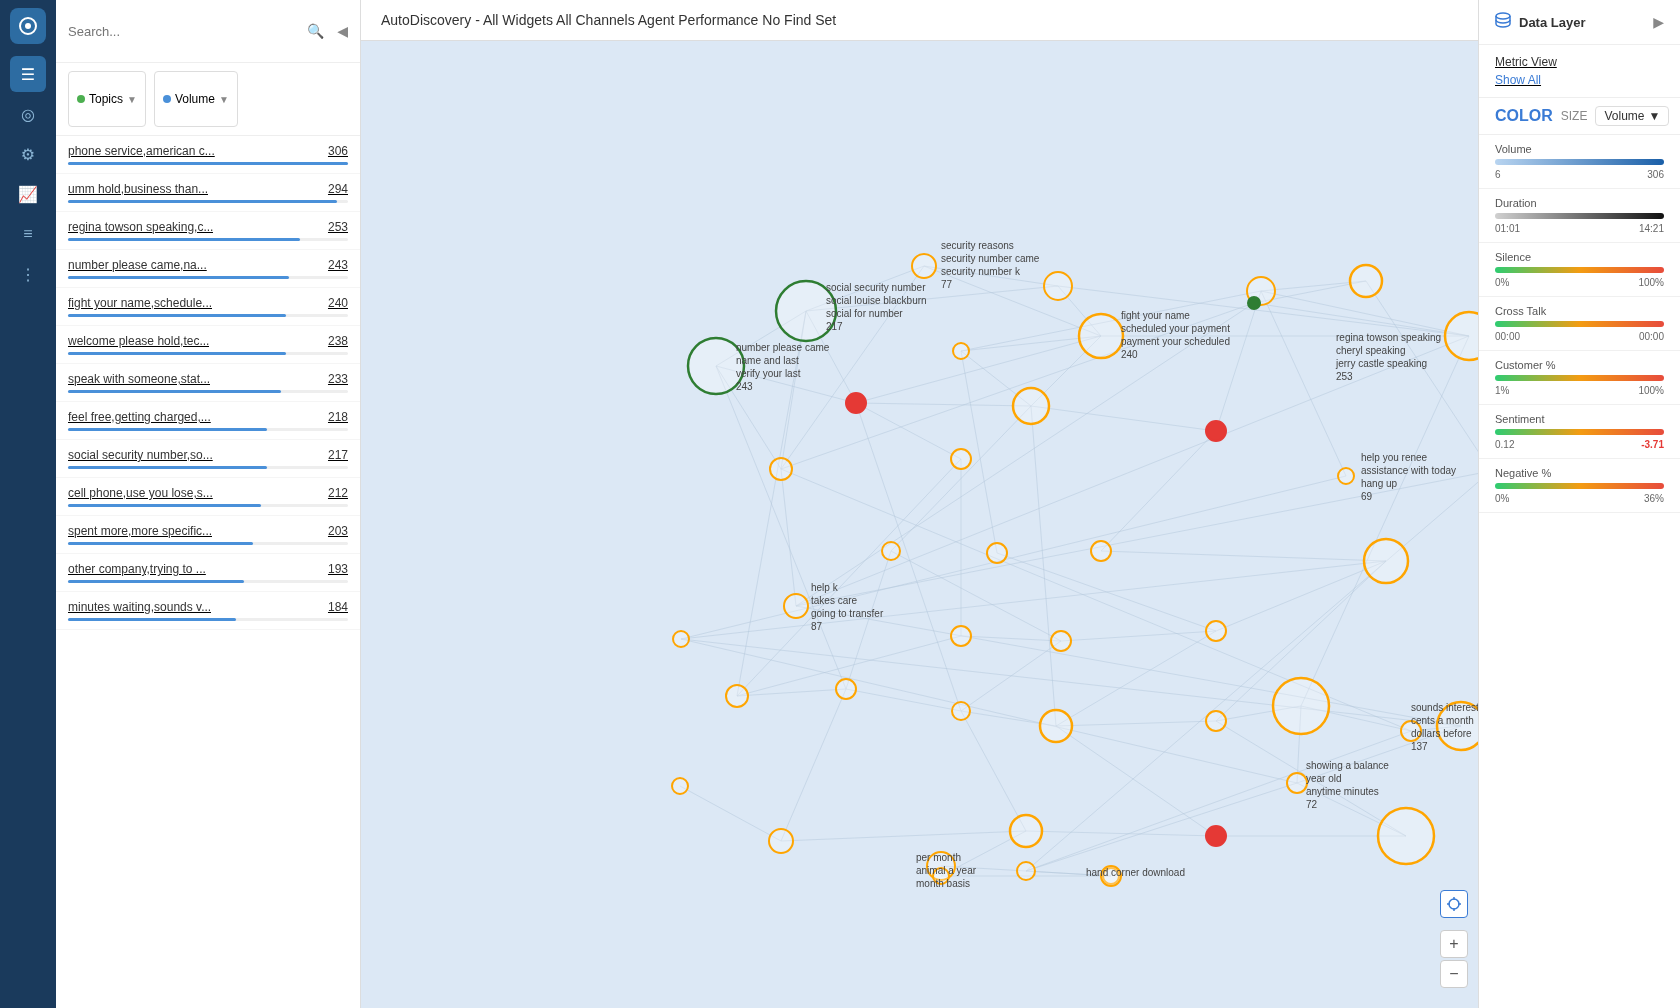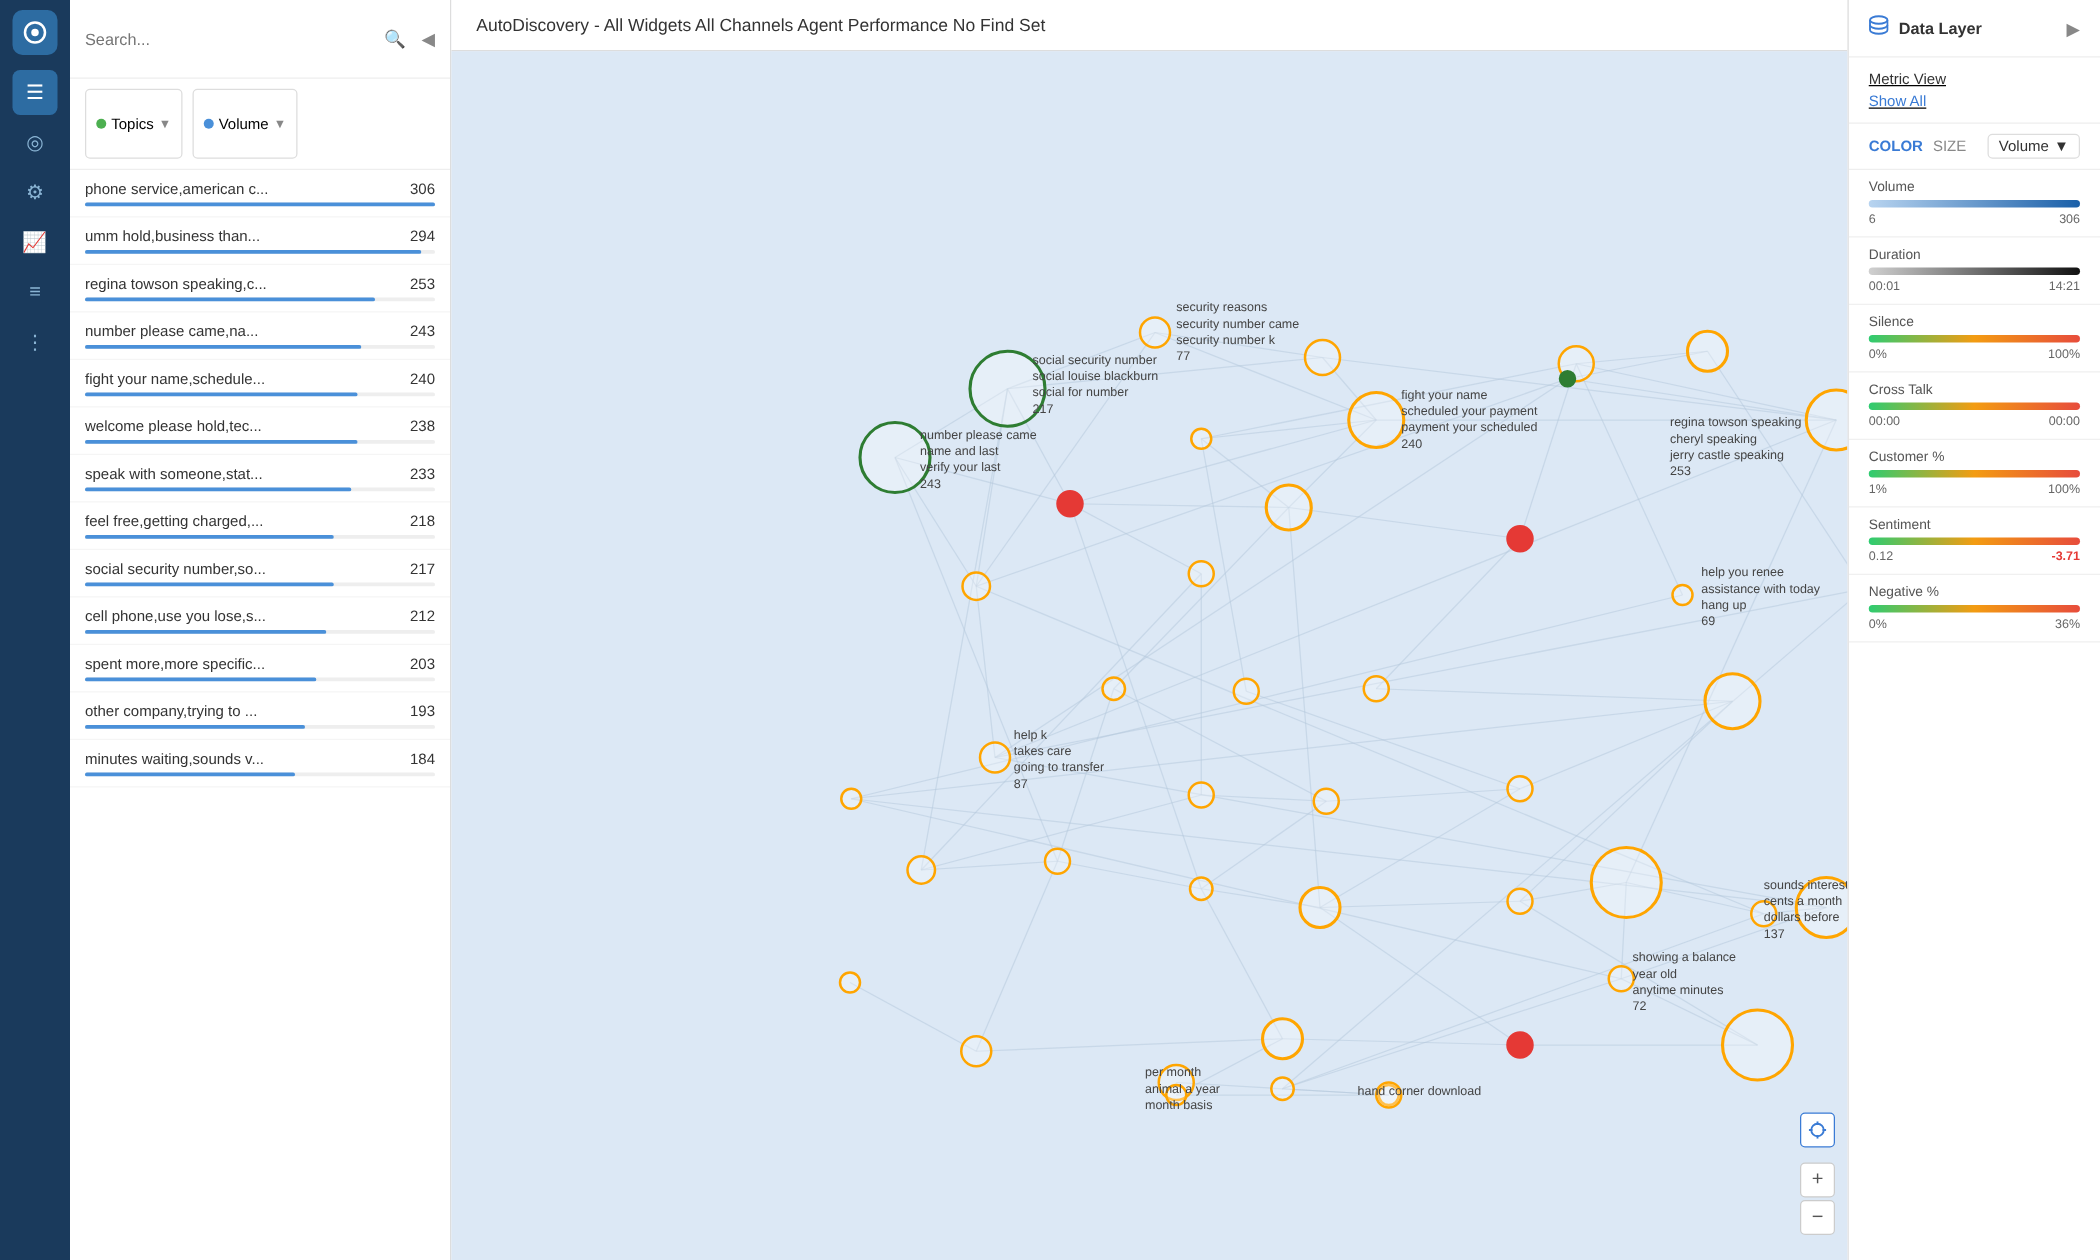--- a/index.html
+++ b/index.html
@@ -88,20 +88,21 @@
     .topic-item {
       padding: 8px 12px;
       border-bottom: 1px solid #f5f5f5;
       cursor: pointer;
     }
     .topic-row {
       display: flex;
       justify-content: space-between;
       align-items: center;
       margin-bottom: 4px;
+      text-decoration: underline;
     }
     .topic-name { font-size: 12px; color: #333; max-width: 200px; overflow: hidden; text-overflow: ellipsis; white-space: nowrap; }
     .topic-count { font-size: 12px; color: #333; font-weight: 500; }
     .topic-bar-bg { height: 3px; background: #eee; border-radius: 2px; }
     .topic-bar { height: 3px; background: #4a90d9; border-radius: 2px; }
 
     
     .main-area {
       flex: 1;
       display: flex;
@@ -161,21 +162,21 @@
       text-decoration: underline;
     }
     .metric-view-label { font-size: 12px; color: #333; margin-bottom: 4px; }
     .show-all-link { font-size: 12px; color: #3a7bd5; cursor: pointer; text-decoration: none; }
 
     .color-size-tabs {
       padding: 8px 16px;
       border-bottom: 1px solid #eee;
       display: flex; align-items: center; gap: 8px;
     }
-    .tab-active { font-size: 12px; color: #3a7bd5; font-weight: 600; cursor: pointer; }
+    .tab-active { font-size: 16px; color: #3a7bd5; font-weight: 600; cursor: pointer; }
     .tab-inactive { font-size: 12px; color: #888; cursor: pointer; }
     .tab-dropdown {
       margin-left: auto;
       font-size: 12px; color: #333;
       display: flex; align-items: center; gap: 4px;
       border: 1px solid #ddd;
       border-radius: 4px;
       padding: 2px 8px;
       cursor: pointer;
     }
@@ -716,21 +717,21 @@
     <div class="gradient-bar grad-volume"></div>
     <div class="metric-range">
       <span>6</span>
       <span>306</span>
     </div>
   </div>
         <div class="metric-section">
     <div class="metric-label">Duration</div>
     <div class="gradient-bar grad-duration"></div>
     <div class="metric-range">
-      <span>00:01</span>
+      <span>01:01</span>
       <span>14:21</span>
     </div>
   </div>
         <div class="metric-section">
     <div class="metric-label">Silence</div>
     <div class="gradient-bar grad-silence"></div>
     <div class="metric-range">
       <span>0%</span>
       <span>100%</span>
     </div>

